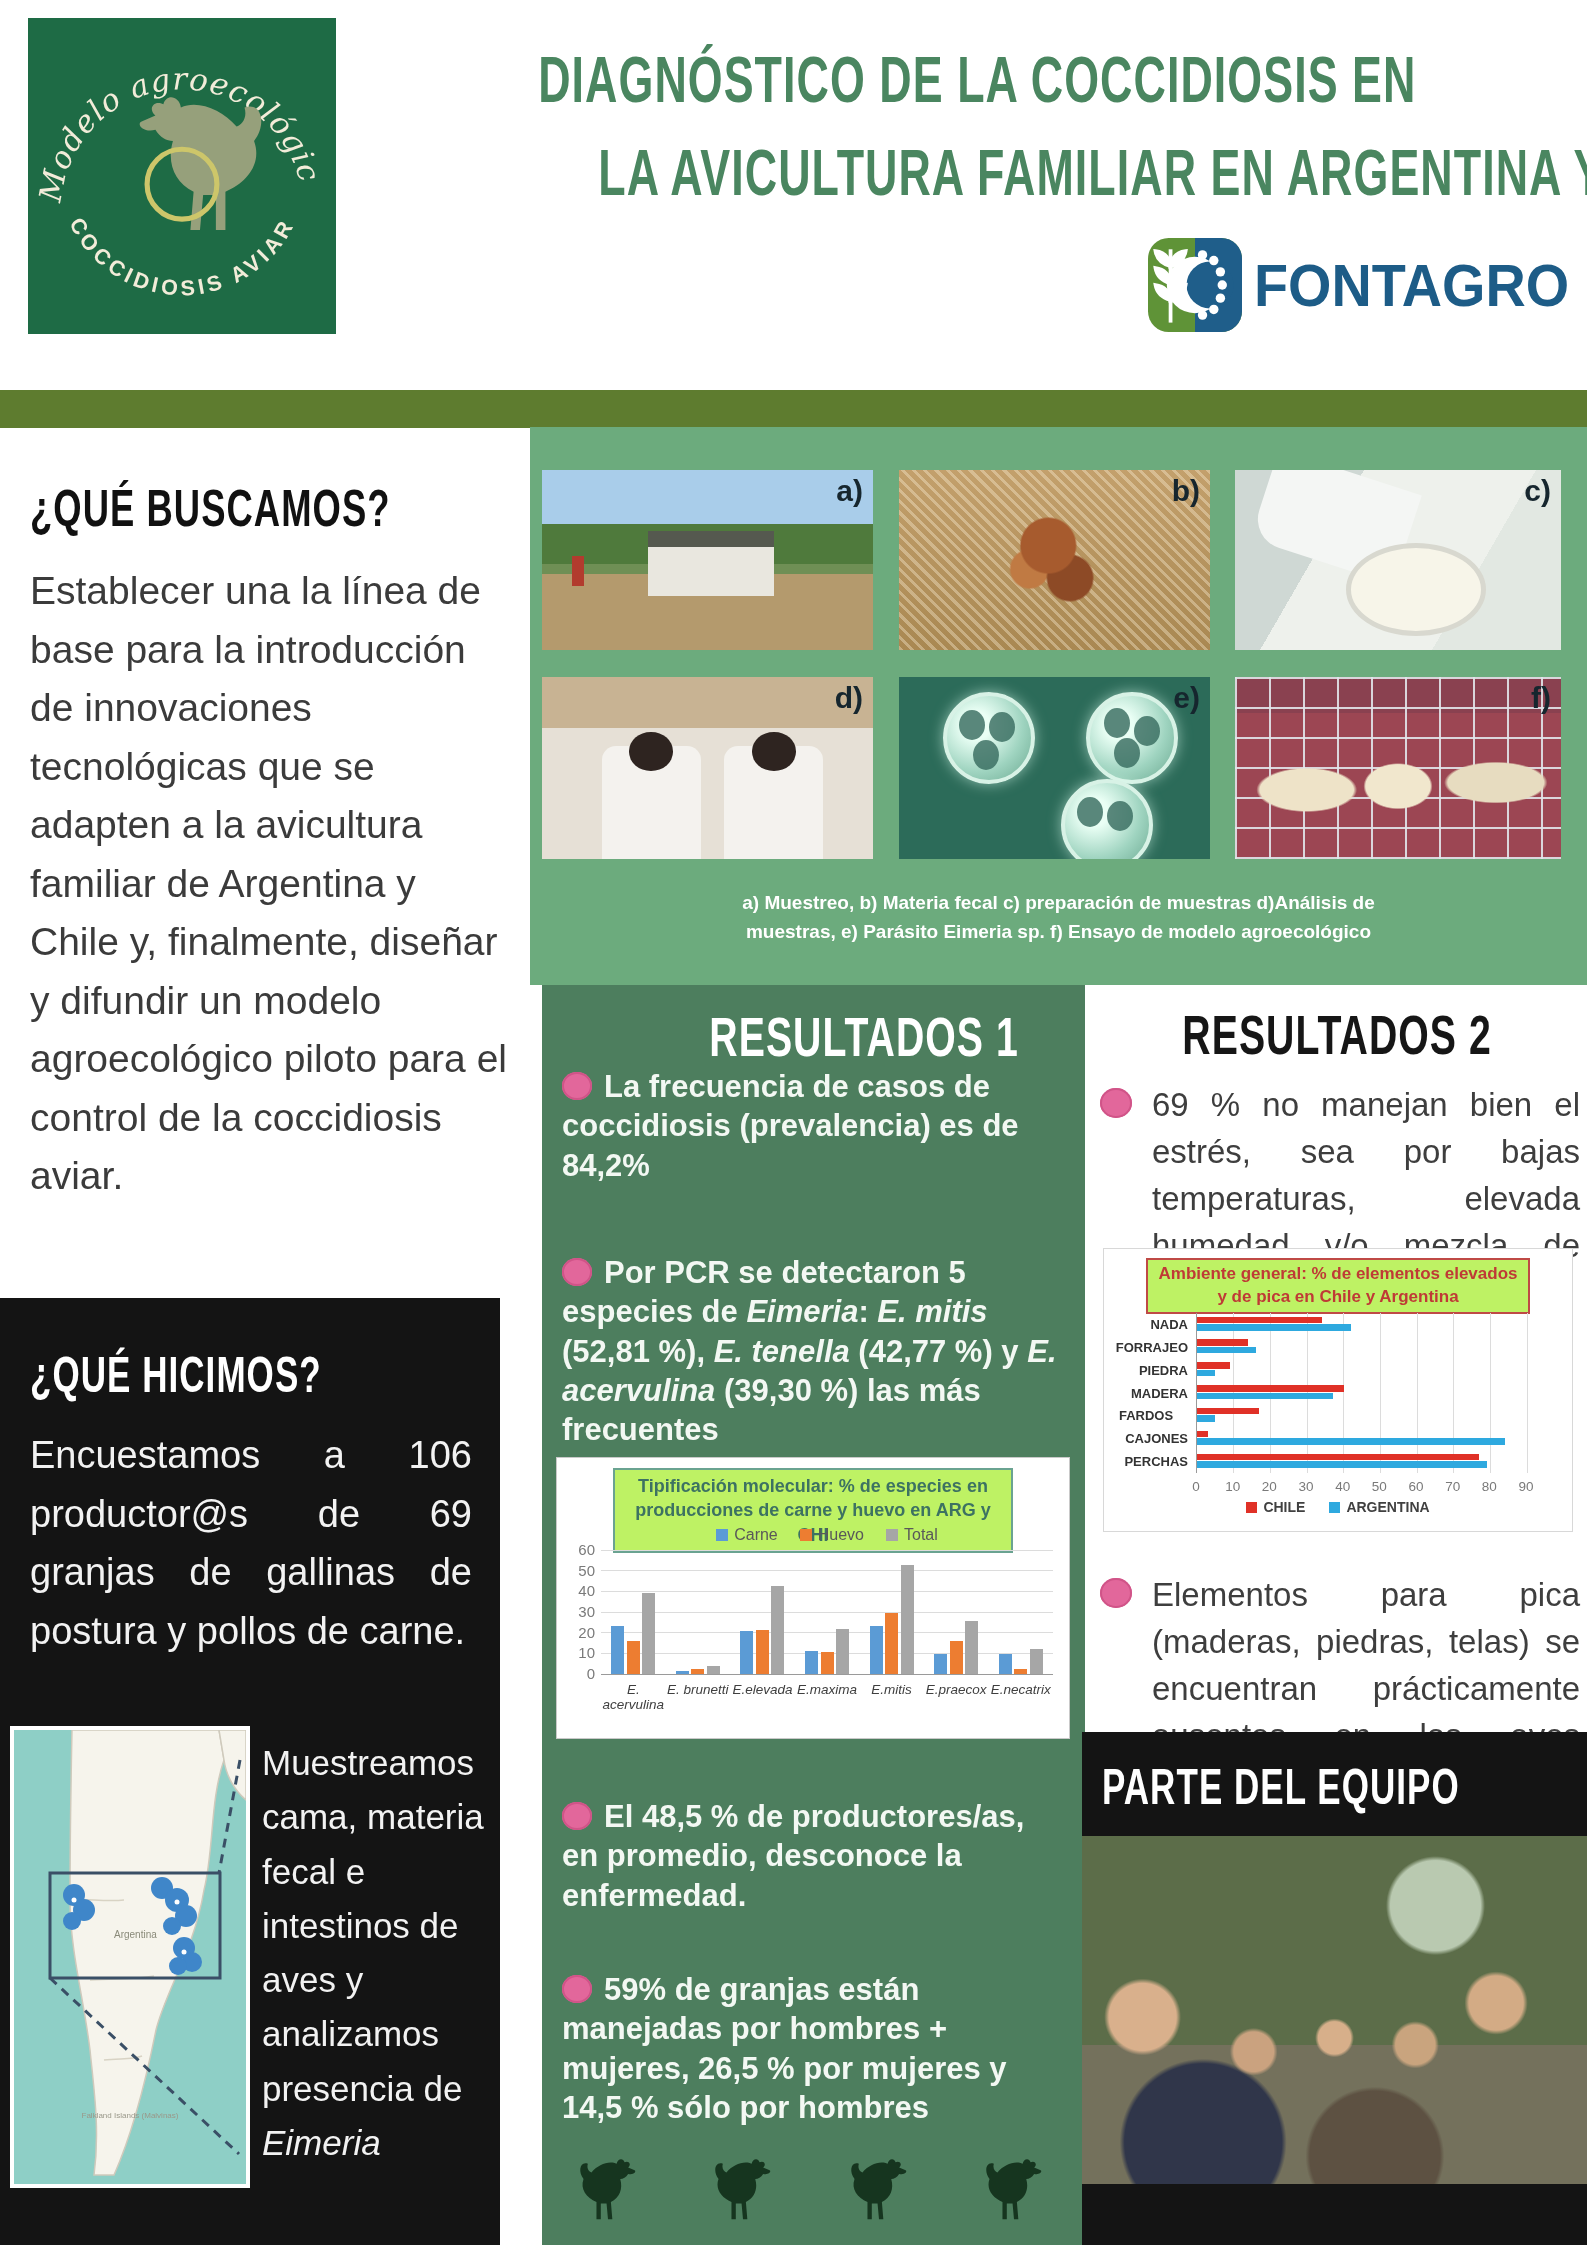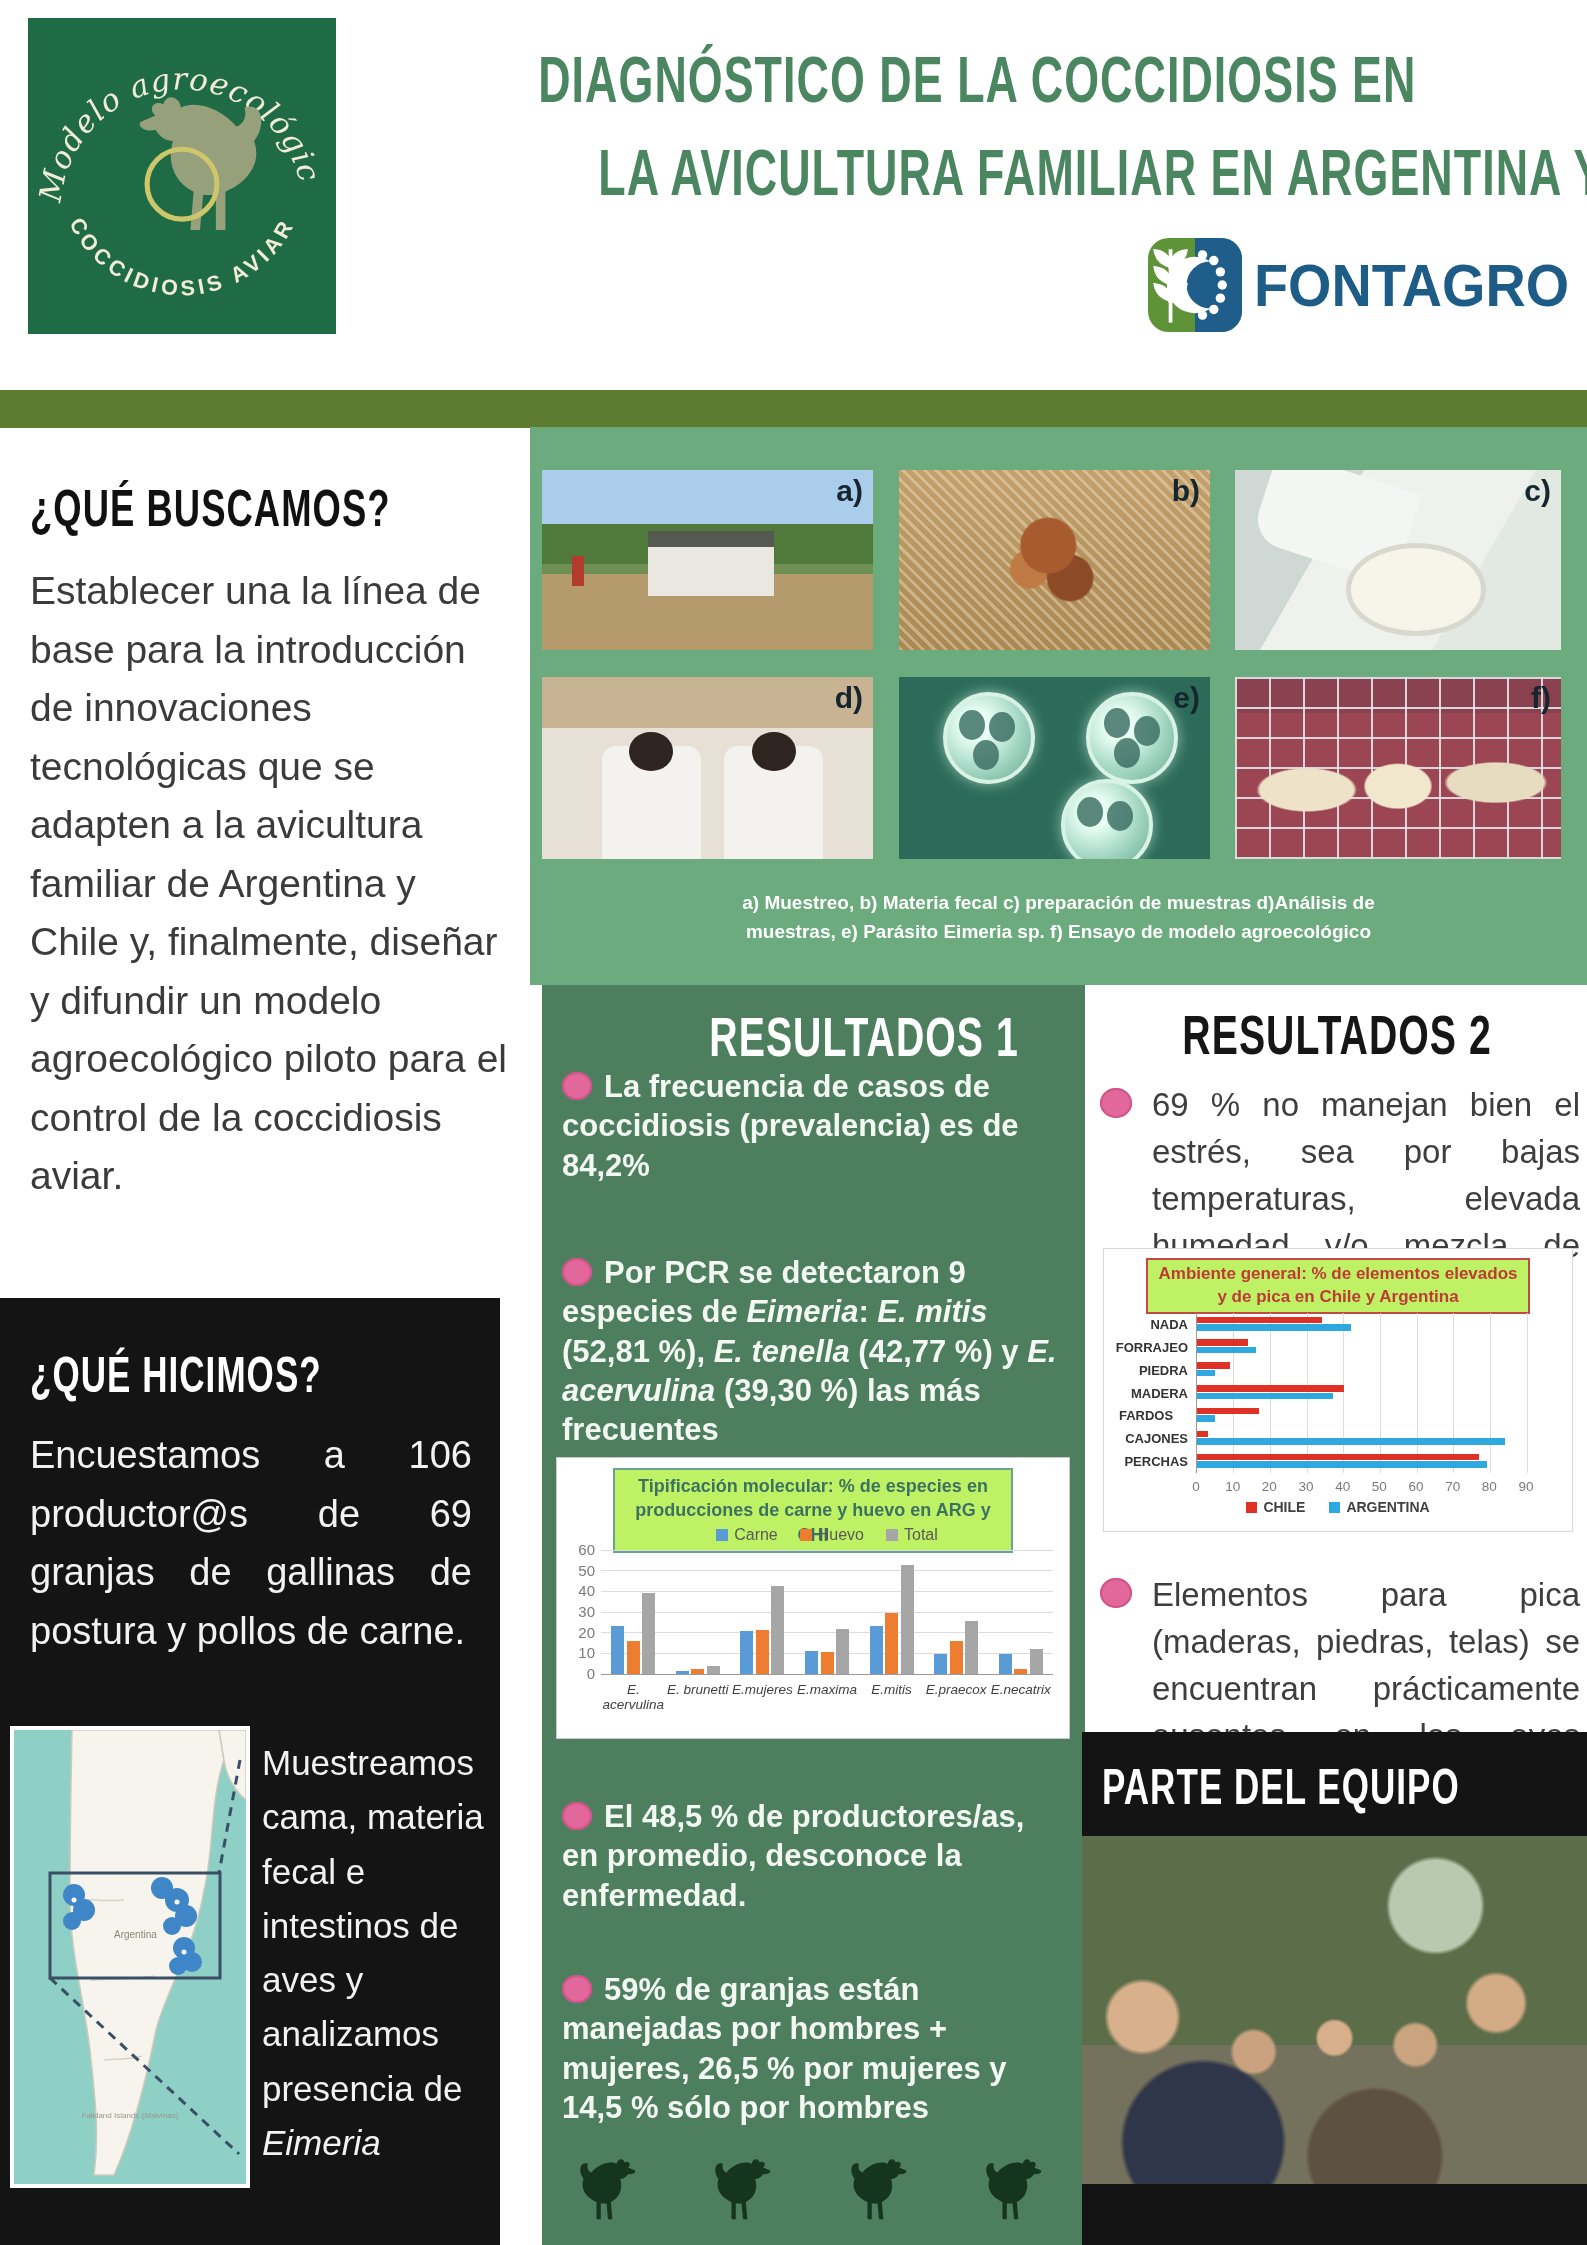--- a/index.html
+++ b/index.html
@@ -244,21 +244,21 @@
   </div>
 
   <div class="abs res1-panel">
     <div class="abs res1-heading">
       <span class="cond center">RESULTADOS 1</span>
     </div>
     <div class="gbullet" style="top:82px;">
       <span class="dot"></span><span>La frecuencia de casos de coccidiosis (prevalencia) es de 84,2%</span>
     </div>
     <div class="gbullet" style="top:268px;">
-      <span class="dot"></span><span>Por PCR se detectaron 9 especies de </span><span class="i">Eimeria</span><span>:  </span><span class="i">E. mitis</span><span> (52,81 %), </span><span class="i">E. tenella</span><span> (42,77 %) y </span><span class="i">E. acervulina</span><span> (39,30 %) las más frecuentes</span>
+      <span class="dot"></span><span>Por PCR se detectaron 5 especies de </span><span class="i">Eimeria</span><span>:  </span><span class="i">E. mitis</span><span> (52,81 %), </span><span class="i">E. tenella</span><span> (42,77 %) y </span><span class="i">E. acervulina</span><span> (39,30 %) las más frecuentes</span>
     </div>
 
     <div class="chart-box chart1">
       <div class="c-title c1-title">Tipificación molecular: % de especies en producciones de carne y huevo en ARG y CHI</div>
       <div class="c1-legend">
           <div style="display: flex; align-items: center;">
             <span class="sw" style="background: rgb(91, 155, 213);"></span>
             <span>Carne</span>
           </div>
           <div style="display: flex; align-items: center;">
@@ -295,21 +295,21 @@
           <div class="bar-v" style="left: 333.143px; width: 13px; height: 19.6333px; background: rgb(91, 155, 213);"></div>
           <div class="bar-v" style="left: 348.643px; width: 13px; height: 33.0667px; background: rgb(237, 125, 49);"></div>
           <div class="bar-v" style="left: 364.143px; width: 13px; height: 52.7px; background: rgb(166, 166, 166);"></div>
           <div class="bar-v" style="left: 397.714px; width: 13px; height: 19.6333px; background: rgb(91, 155, 213);"></div>
           <div class="bar-v" style="left: 413.214px; width: 13px; height: 5.16667px; background: rgb(237, 125, 49);"></div>
           <div class="bar-v" style="left: 428.714px; width: 13px; height: 24.8px; background: rgb(166, 166, 166);"></div>
         </div>
       <div>
           <div class="c1-cat" style="left: 44px; top: 224px; width: 64.5714px; white-space: normal;">E. acervulina</div>
           <div class="c1-cat" style="left: 108.571px; top: 224px; width: 64.5714px; white-space: nowrap;">E. brunetti</div>
-          <div class="c1-cat" style="left: 173.143px; top: 224px; width: 64.5714px; white-space: nowrap;">E.mujeres</div>
+          <div class="c1-cat" style="left: 173.143px; top: 224px; width: 64.5714px; white-space: nowrap;">E.elevada</div>
           <div class="c1-cat" style="left: 237.714px; top: 224px; width: 64.5714px; white-space: nowrap;">E.maxima</div>
           <div class="c1-cat" style="left: 302.286px; top: 224px; width: 64.5714px; white-space: nowrap;">E.mitis</div>
           <div class="c1-cat" style="left: 366.857px; top: 224px; width: 64.5714px; white-space: nowrap;">E.praecox</div>
           <div class="c1-cat" style="left: 431.429px; top: 224px; width: 64.5714px; white-space: nowrap;">E.necatrix</div>
         </div>
     <div class="tick" style="left: 6px; width: 32px; text-align: right; top: 207px;">0</div>
         <div class="tick" style="left: 6px; width: 32px; text-align: right; top: 186.333px;">10</div>
         <div class="tick" style="left: 6px; width: 32px; text-align: right; top: 165.667px;">20</div>
         <div class="tick" style="left: 6px; width: 32px; text-align: right; top: 145px;">30</div>
         <div class="tick" style="left: 6px; width: 32px; text-align: right; top: 124.333px;">40</div>

